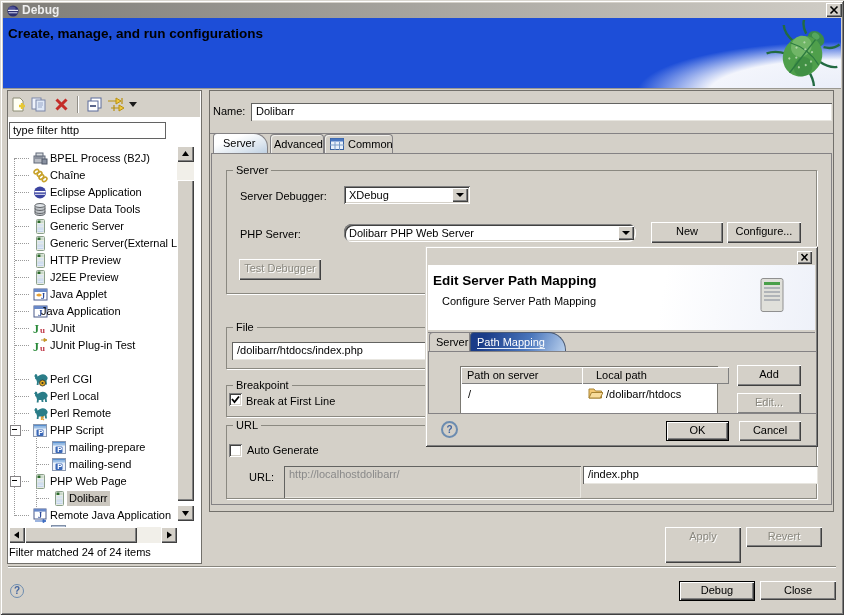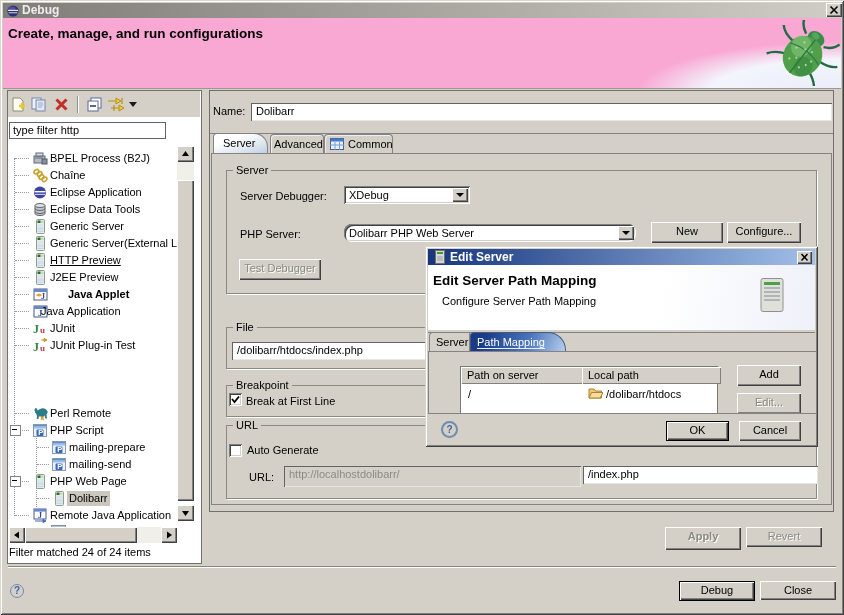--- a/index.html
+++ b/index.html
@@ -10,21 +10,21 @@
     box-shadow:inset 1px 1px 0 #d9d6cf, inset -1px -1px 0 #404040,
                inset 2px 2px 0 #ffffff, inset -2px -2px 0 #808080;}
   
   .titlebar{left:3px;top:3px;width:838px;height:15px;
     background:linear-gradient(90deg,#7f7d78,#d0cdc6);}
   .titlebar .txt{position:absolute;left:19px;top:0px;font-weight:bold;font-size:12px;color:#eeeeee;line-height:15px;}
   .xbtn{background:#d4d0c8;box-shadow:inset 1px 1px 0 #ffffff, inset -1px -1px 0 #404040, inset -2px -2px 0 #808080;
         text-align:center;font-weight:bold;color:#000;}
   .xbtn svg{display:block;margin:auto;}
   
-  .banner{left:3px;top:18px;width:838px;height:70px;background:#f9a8d4;border-bottom:1px solid #9a9891;}
+  .banner{left:3px;top:18px;width:838px;height:70px;background:#1d4ed8;border-bottom:1px solid #9a9891;}
   .banner .corner{position:absolute;right:0;bottom:0;width:240px;height:48px;
     background:radial-gradient(240px 60px at 100% 110%, #e9edf8 0%, #f3f5fc 55%, rgba(255,255,255,0) 85%);}
   .banner .h{position:absolute;left:5px;top:8px;font-weight:bold;font-size:13.5px;color:#000;}
   
   .panel{border:1px solid #72706b;}
   .lpanel{left:7px;top:90px;width:193px;height:472px;background:#ffffff;}
   .ltoolbar{left:0px;top:0px;width:192px;height:26px;background:#d4d0c8;}
   .rpanel{left:209px;top:90px;width:623px;height:420px;background:#d4d0c8;}
   
   .btn{background:#d4d0c8;
@@ -218,21 +218,21 @@
       <div class="trow" style="top:102px;left:0;width:168px;">
         <i style="position:absolute;left:6px;top:8px;width:14px;border-top:1px dotted #9a9a9a;"></i>
         <span class="ticon" style="left:24px"><svg width="15" height="15" viewBox="0 0 15 15">
             <rect x="3.5" y="0.5" width="8" height="14" rx="1" fill="#e8ece4" stroke="#8aa08a"></rect>
             <rect x="4.5" y="1.5" width="3" height="2.5" fill="#2a6a2a"></rect>
             <rect x="8" y="1.5" width="2.5" height="2.5" fill="#c8d8c8"></rect>
             <rect x="4.5" y="5" width="6" height="2.5" fill="#d8e4f0"></rect>
             <rect x="4.5" y="8.5" width="6" height="4.5" fill="#c4d4ec"></rect>
             <path d="M4.5 10 h6 M4.5 11.5 h6" stroke="#e8f0f8" stroke-width="0.7"></path>
           </svg></span>
-        <span class="lbl" style="left:39px;text-decoration:underline;">HTTP Preview</span>
+        <span class="lbl" style="left:39px;">HTTP Preview</span>
       </div>
       <div class="trow" style="top:119px;left:0;width:140px;">
         <i style="position:absolute;left:6px;top:8px;width:14px;border-top:1px dotted #9a9a9a;"></i>
         <span class="ticon" style="left:24px"><svg width="15" height="15" viewBox="0 0 15 15">
             <rect x="3.5" y="0.5" width="8" height="14" rx="1" fill="#e8ece4" stroke="#8aa08a"></rect>
             <rect x="4.5" y="1.5" width="3" height="2.5" fill="#2a6a2a"></rect>
             <rect x="8" y="1.5" width="2.5" height="2.5" fill="#c8d8c8"></rect>
             <rect x="4.5" y="5" width="6" height="2.5" fill="#d8e4f0"></rect>
             <rect x="4.5" y="8.5" width="6" height="4.5" fill="#c4d4ec"></rect>
             <path d="M4.5 10 h6 M4.5 11.5 h6" stroke="#e8f0f8" stroke-width="0.7"></path>
@@ -240,21 +240,21 @@
         <span class="lbl" style="left:39px;">J2EE Preview</span>
       </div>
       <div class="trow" style="top:136px;left:0;width:168px;">
         <i style="position:absolute;left:6px;top:8px;width:14px;border-top:1px dotted #9a9a9a;"></i>
         <span class="ticon" style="left:24px"><svg width="15" height="15" viewBox="0 0 15 15">
             <rect x="1" y="2" width="13" height="11" fill="#fff" stroke="#4a5a8a"></rect>
             <rect x="1" y="2" width="13" height="3" fill="#6888c8"></rect>
             <path d="M3 8 q3 -3 6 0 q-3 3 -6 0" fill="#e8a030"></path>
             <text x="8" y="12" font-size="8" font-weight="bold" fill="#2c4a9a" font-family="Liberation Serif">J</text>
           </svg></span>
-        <span class="lbl" style="left:57px;font-weight:bold;">Java Applet</span>
+        <span class="lbl" style="left:39px;">Java Applet</span>
       </div>
       <div class="trow" style="top:153px;left:0;width:168px;">
         <i style="position:absolute;left:6px;top:8px;width:14px;border-top:1px dotted #9a9a9a;"></i>
         <span class="ticon" style="left:24px"><svg width="15" height="15" viewBox="0 0 15 15">
             <rect x="1" y="2" width="13" height="11" fill="#fff" stroke="#4a5a8a"></rect>
             <rect x="1" y="2" width="13" height="3" fill="#6888c8"></rect>
             <text x="5" y="12" font-size="9" font-weight="bold" fill="#2c4a9a" font-family="Liberation Serif">J</text>
           </svg></span>
         <span class="lbl" style="left:30px;">Java Application</span>
       </div>
@@ -267,20 +267,36 @@
         <span class="lbl" style="left:39px;">JUnit</span>
       </div>
       <div class="trow" style="top:187px;left:0;width:168px;">
         <i style="position:absolute;left:6px;top:8px;width:14px;border-top:1px dotted #9a9a9a;"></i>
         <span class="ticon" style="left:24px"><svg width="15" height="15" viewBox="0 0 15 15">
             <text x="0" y="13" font-size="12" font-weight="bold" fill="#2a8a3a" font-family="Liberation Serif">J</text>
             <text x="7" y="13" font-size="9" font-weight="bold" fill="#c03a4a" font-family="Liberation Serif">u</text>
             <path d="M8 2 h3 M11 0.5 l3 1.5 l-3 1.5 z" fill="#e8b020" stroke="#b08010" stroke-width="0.8"></path>
           </svg></span>
         <span class="lbl" style="left:39px;">JUnit Plug-in Test</span>
+      </div>
+      <div class="trow" style="top:221px;left:0;width:168px;">
+        <i style="position:absolute;left:6px;top:8px;width:14px;border-top:1px dotted #9a9a9a;"></i>
+        <span class="ticon" style="left:24px"><svg width="16" height="15" viewBox="0 0 16 15">
+            <path d="M1 4.5 l1.5-2.5 l1.5 0.5 l0.5 2 l2.5 -1.5 q3 -1.5 5.5 0 l1.5 1.5 q1 1 0.5 2.5 l-1 1.5 l0.5 4 h-1.8 l-0.5-3 l-1.5 1 l0.3 2 h-1.8 l-0.4-2 l-2.5 0 l-0.3 2.5 h-1.8 l0.3-3 l-0.8-2.5 q-1.5 -0.5 -1.2 -3 z" fill="#2a7d88"></path>
+            <circle cx="9.5" cy="11" r="3" fill="#e8b020" stroke="#303030" stroke-width="0.8"></circle>
+            <circle cx="9.5" cy="11" r="1.1" fill="#303030"></circle>
+          </svg></span>
+        <span class="lbl" style="left:39px;">Perl CGI</span>
+      </div>
+      <div class="trow" style="top:238px;left:0;width:168px;">
+        <i style="position:absolute;left:6px;top:8px;width:14px;border-top:1px dotted #9a9a9a;"></i>
+        <span class="ticon" style="left:24px"><svg width="16" height="15" viewBox="0 0 16 15">
+            <path d="M1 5 l1.5-2.5 l1.5 0.5 l0.5 2 l2.5 -1.5 q3 -1.5 5.5 0 l1.5 1.5 q1 1 0.5 2.5 l-1 1.5 l0.5 4 h-1.8 l-0.5-3 l-1.5 1 l0.3 2 h-1.8 l-0.4-2 l-2.5 0 l-0.3 2.5 h-1.8 l0.3-3 l-0.8-2.5 q-1.5 -0.5 -1.2 -3 z" fill="#2a7d88"></path>
+          </svg></span>
+        <span class="lbl" style="left:39px;">Perl Local</span>
       </div>
       <div class="trow" style="top:255px;left:0;width:168px;">
         <i style="position:absolute;left:6px;top:8px;width:14px;border-top:1px dotted #9a9a9a;"></i>
         <span class="ticon" style="left:24px"><svg width="16" height="15" viewBox="0 0 16 15">
             <path d="M1 4.5 l1.5-2.5 l1.5 0.5 l0.5 2 l2.5 -1.5 q3 -1.5 5.5 0 l1.5 1.5 q1 1 0.5 2.5 l-1 1.5 l0.5 4 h-1.8 l-0.5-3 l-1.5 1 l0.3 2 h-1.8 l-0.4-2 l-2.5 0 l-0.3 2.5 h-1.8 l0.3-3 l-0.8-2.5 q-1.5 -0.5 -1.2 -3 z" fill="#2a7d88"></path>
             <path d="M8.5 10.5 v3.5 M8.5 12 l2.5-1.5 M8.5 12 l2.5 2" stroke="#e8a030" stroke-width="1.3" fill="none"></path>
           </svg></span>
         <span class="lbl" style="left:39px;">Perl Remote</span>
       </div>
       <div class="trow" style="top:272px;left:0;width:168px;">
@@ -439,44 +455,36 @@
       </svg>
   </div>
   <div class="abs" style="left:36px;top:304px;">Break at First Line</div>
 
   <div class="abs group" style="left:16px;top:334px;width:589px;height:72px;">
     <div class="glabel">URL</div>
   </div>
   <div class="abs cb" style="left:19px;top:353px;"></div>
   <div class="abs" style="left:37px;top:353px;">Auto Generate</div>
   <div class="abs" style="left:39px;top:380px;">URL:</div>
-  <div class="abs field" style="left:74px;top:375px;width:292px;height:21px;background:#d4d0c8;color:#8a8a8a;">http://localhostdolibarr/</div>
+  <div class="abs field" style="left:74px;top:375px;width:292px;height:32px;background:#d4d0c8;color:#8a8a8a;">http://localhostdolibarr/</div>
   <div class="abs field" style="left:373px;top:375px;width:230px;height:18px;">/index.php</div>
 </div>
 
-<div class="abs btn dis" style="left:665px;top:527px;width:76px;height:23px;font-weight:bold;">Apply</div>
+<div class="abs btn dis" style="left:665px;top:527px;width:76px;height:36px;">Apply</div>
 <div class="abs btn dis" style="left:746px;top:527px;width:76px;height:20px;">Revert</div>
 
 <div class="abs" style="left:8px;top:566px;width:828px;height:1px;background:#87857d;"></div>
 <div class="abs" style="left:8px;top:567px;width:828px;height:1px;background:#ffffff;"></div>
 
 <div class="abs helpc" style="left:10px;top:584px;width:12px;height:12px;line-height:12px;font-size:10px;border-width:1.5px;">?</div>
 <div class="abs btn def" style="left:679px;top:581px;width:76px;height:20px;">Debug</div>
 <div class="abs btn" style="left:760px;top:581px;width:76px;height:19px;">Close</div>
 
 <div class="abs" style="left:425px;top:246px;width:393px;height:201px;background:#d4d0c8;z-index:20;
   box-shadow:inset 1px 1px 0 #d9d6cf, inset -1px -1px 0 #404040, inset 2px 2px 0 #ffffff, inset -2px -2px 0 #808080;">
-  <div class="abs" style="left:3px;top:3px;width:387px;height:16px;background:linear-gradient(90deg,#16357e,#a2c0e8);">
-    <svg class="abs" style="left:7px;top:1px" width="10" height="14" viewBox="0 0 10 14">
-      <rect x="0.5" y="0.5" width="9" height="13" fill="#d8d8d0" stroke="#707070"></rect>
-      <rect x="2" y="2" width="6" height="2" fill="#3a9a3a"></rect>
-      <rect x="2" y="6" width="6" height="5" fill="#b8bcc0"></rect>
-    </svg>
-    <span class="abs" style="left:22px;top:1px;font-weight:bold;color:#fff;font-size:12px;">Edit Server</span>
-  </div>
   <div class="abs xbtn" style="left:372px;top:5px;width:15px;height:13px;">
     <svg width="15" height="13" viewBox="0 0 15 13">
         <path d="M4.5 3 L10.5 9.5 M10.5 3 L4.5 9.5" stroke="#000" stroke-width="1.5"></path>
       </svg>
   </div>
 
   <div class="abs" style="left:3px;top:19px;width:387px;height:65px;background:linear-gradient(100deg,#ffffff 60%,#eef1f9 100%);"></div>
   <div class="abs" style="left:8px;top:27px;font-weight:bold;font-size:13.5px;">Edit Server Path Mapping</div>
   <div class="abs" style="left:17px;top:49px;">Configure Server Path Mapping</div>
   <svg class="abs" style="left:335px;top:32px" width="24" height="34" viewBox="0 0 24 34">
@@ -494,21 +502,21 @@
       border:1px solid #4a5a74;border-bottom:none;border-top-left-radius:4px;border-top-right-radius:18px;
       line-height:18px;padding-left:6px;color:#fff;">
       <span style="border-bottom:1px solid #e8eef8;">Path Mapping</span></div>
 
   <div class="abs tabbody" style="left:3px;top:105px;width:387px;height:61px;overflow:hidden;">
 
     <div class="abs" style="left:31px;top:14px;width:256px;height:46px;background:#fff;border:1px solid #7b7972;"></div>
     <div class="abs" style="left:32px;top:15px;width:120px;height:17px;background:#d4d0c8;
          box-shadow:inset 1px 1px 0 #ffffff, inset -1px -1px 0 #808080;line-height:17px;padding-left:6px;">Path on server</div>
     <div class="abs" style="left:153px;top:15px;width:133px;height:17px;background:#d4d0c8;
-         box-shadow:inset 1px 1px 0 #ffffff, inset -1px -1px 0 #808080;line-height:17px;padding-left:6px;">Local path</div>
+         box-shadow:inset 1px 1px 0 #ffffff, inset -1px -1px 0 #808080;line-height:17px;padding-left:14px;">Local path</div>
     <div class="abs" style="left:39px;top:36px;">/</div>
     <svg class="abs" style="left:159px;top:35px" width="15" height="12" viewBox="0 0 15 12">
       <path d="M1 2 h5 l1.5 2 h6 v7 h-12.5 z" fill="#f4c873" stroke="#a88434"></path>
       <path d="M1 11 l2.5 -5.5 h11.5 l-2.8 5.5 z" fill="#f8dc9c" stroke="#a88434"></path>
     </svg>
     <div class="abs" style="left:177px;top:36px;">/dolibarr/htdocs</div>
 
     <div class="abs btn" style="left:308px;top:13px;width:64px;height:21px;">Add</div>
     <div class="abs btn dis" style="left:308px;top:41px;width:64px;height:21px;">Edit...</div>
   </div>

